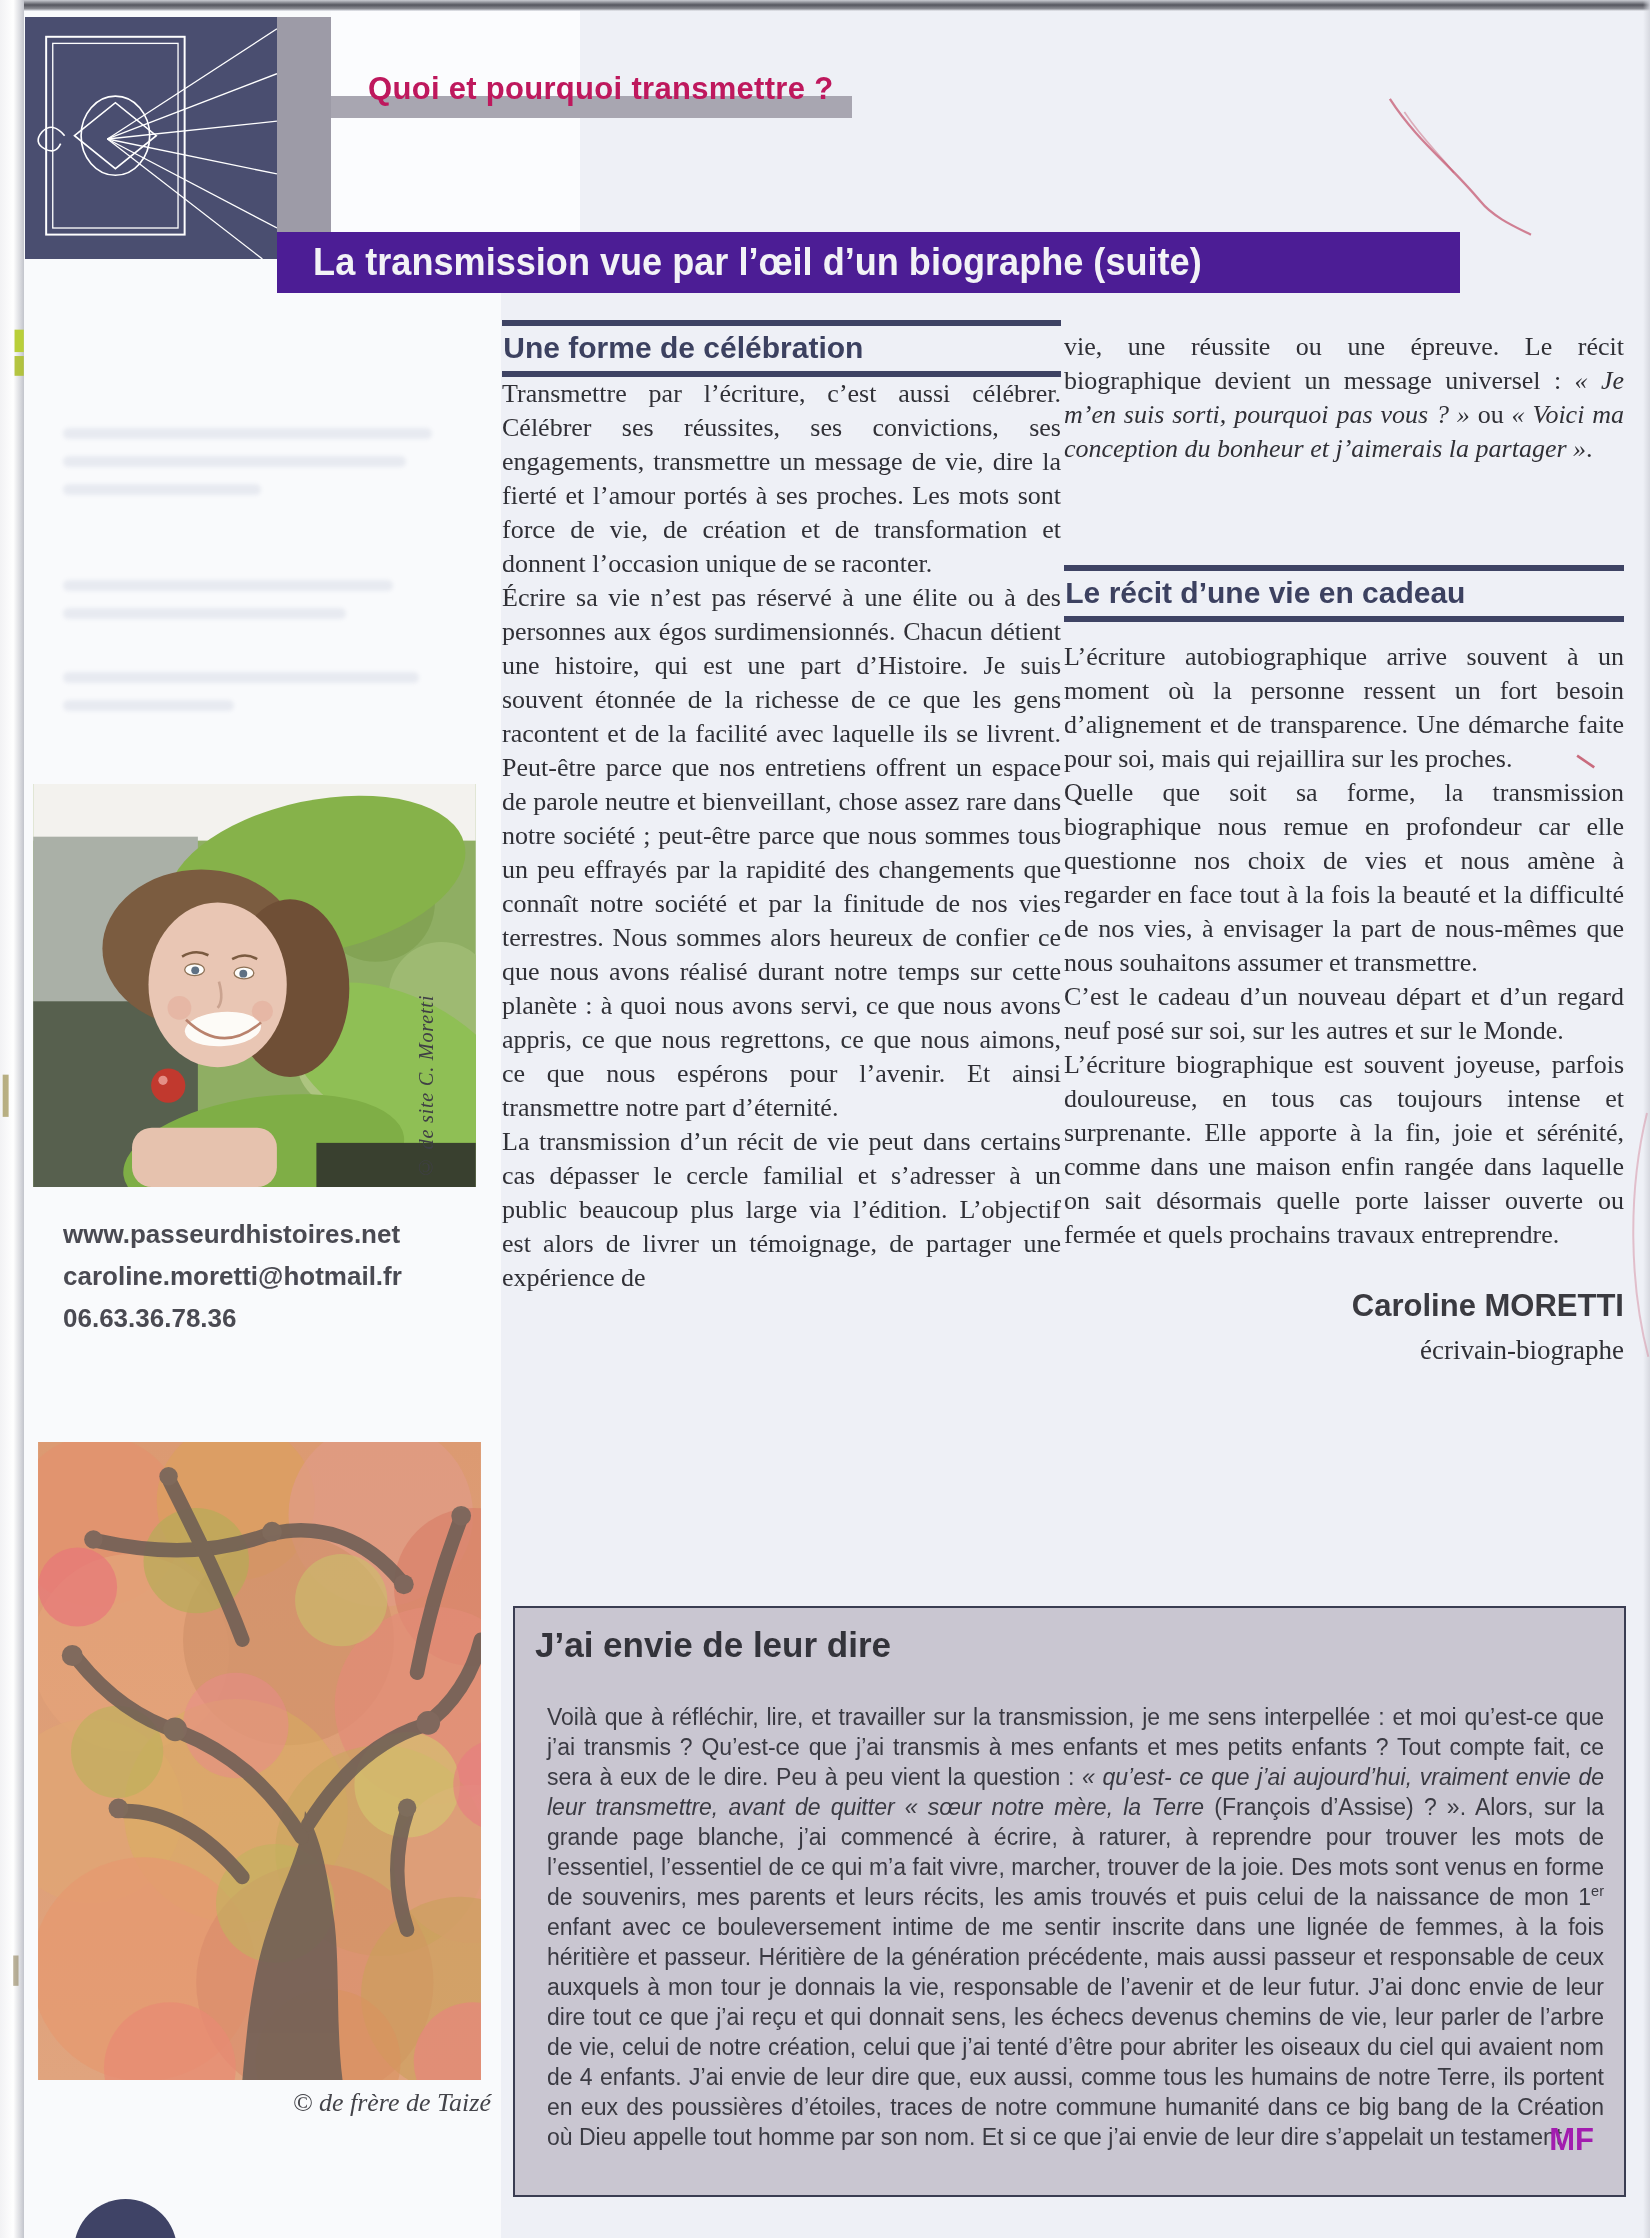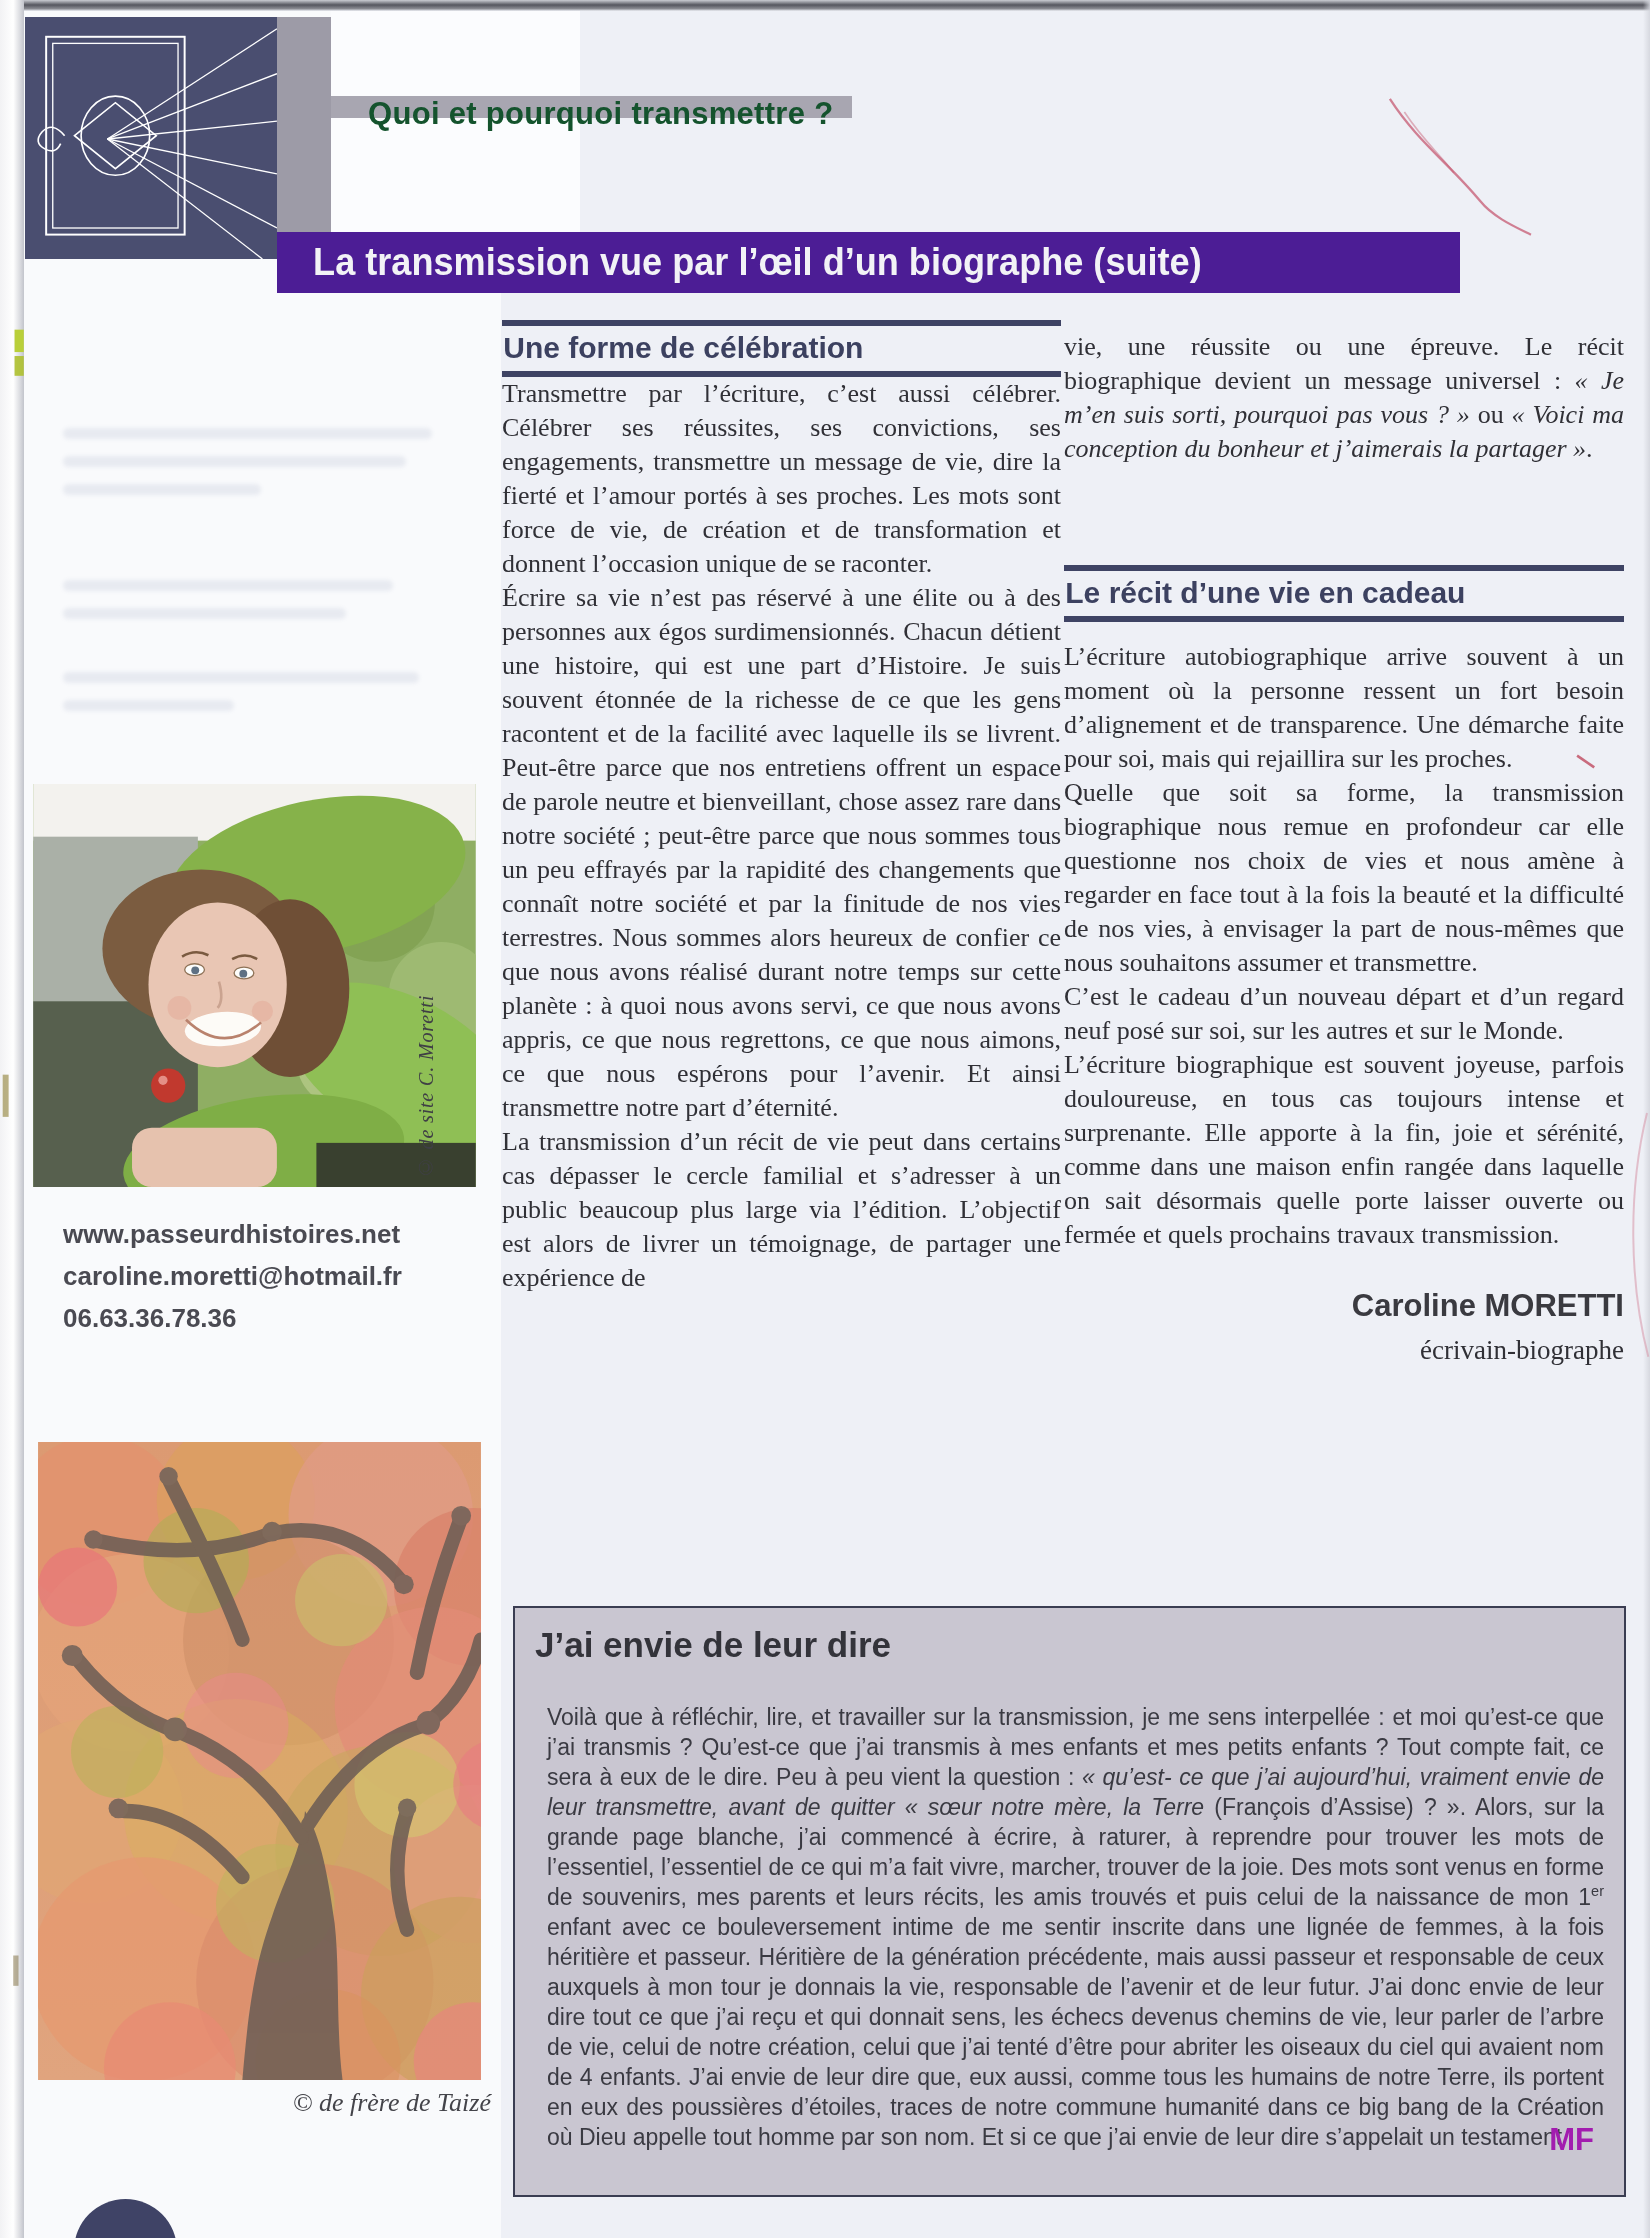--- a/index.html
+++ b/index.html
@@ -9,22 +9,22 @@
   .top-white{position:absolute;left:331px;top:10.5px;width:249px;height:221px;background:#fbfcfe;}
   .scan-top{position:absolute;left:0;top:0;width:100%;height:10.5px;
             background:linear-gradient(180deg,#caccd2 0%,#55565e 45%,#8b8c93 80%,#eef0f6 100%);}
   .scan-left{position:absolute;left:0;top:0;width:24px;height:100%;
              background:linear-gradient(90deg,#f2f2f4 0%,#ffffff 55%,#d8d9de 85%,#c2c4cb 100%);}
   .scan-right{position:absolute;right:0;top:0;width:8px;height:100%;
               background:linear-gradient(90deg,rgba(0,0,0,0) 0%,#d3d5dc 100%);}
   .logo-box{position:absolute;left:25px;top:16.5px;width:252px;height:242px;background:#4a4e70;}
   .gray-stripe{position:absolute;left:277px;top:16.5px;width:54px;height:216px;background:#9d9ba7;}
   .kicker-band{position:absolute;left:331px;top:96px;width:521px;height:22.4px;background:#a8a6b1;}
-  .kicker{position:absolute;left:368px;top:96px;margin:0;font-family:"Liberation Sans",sans-serif;
-          font-weight:bold;font-size:31px;color:#14532d;letter-spacing:0.3px;}
+  .kicker{position:absolute;left:368px;top:71px;margin:0;font-family:"Liberation Sans",sans-serif;
+          font-weight:bold;font-size:31px;color:#be185d;letter-spacing:0.3px;}
   .title-bar{position:absolute;left:277px;top:232px;width:1183px;height:61px;background:#4c1d95;
              display:flex;align-items:center;}
   .title-text{font-family:"Liberation Sans",sans-serif;font-weight:bold;font-size:38px;color:#f2f2f6;
               padding-left:38px;transform:scaleX(.95);transform-origin:left center;white-space:nowrap;}
   .ghost{position:absolute;border-radius:6px;background:#5e6d98;opacity:.11;filter:blur(2px);height:11.2px;}
   .photo{position:absolute;left:33px;top:784px;width:443px;height:403px;}
   .photo-caption{position:absolute;left:415px;top:852px;height:326px;writing-mode:vertical-rl;
                  transform:rotate(180deg);font-style:italic;font-size:20.4px;color:#3f3f45;letter-spacing:0.7px;}
   .contact{position:absolute;left:63px;top:1213px;font-family:"Liberation Sans",sans-serif;
            font-weight:bold;font-size:26px;color:#4a4a52;line-height:42px;}
@@ -226,21 +226,21 @@
   <div class="col" id="col-right">
     <p><span>vie, une réussite ou une épreuve. Le récit biographique devient un message universel : </span><span class="it">« Je m’en suis sorti, pourquoi pas vous ? »</span><span> ou </span><span class="it">« Voici ma conception du bonheur et j’aimerais la partager »</span><span>.</span></p>
     <div class="heading-block hb-right">
       <div class="rule"></div>
       <h3>Le récit d’une vie en cadeau</h3>
       <div class="rule"></div>
     </div>
     <p>L’écriture autobiographique arrive souvent à un moment où la personne ressent un fort besoin d’alignement et de transparence. Une démarche faite pour soi, mais qui rejaillira sur les proches.</p>
     <p>Quelle que soit sa forme, la transmission biographique nous remue en profondeur car elle questionne nos choix de vies et nous amène à regarder en face tout à la fois la beauté et la difficulté de nos vies, à envisager la part de nous-mêmes que nous souhaitons assumer et transmettre.</p>
     <p>C’est le cadeau d’un nouveau départ et d’un regard neuf posé sur soi, sur les autres et sur le Monde.</p>
-    <p>L’écriture biographique est souvent joyeuse, parfois douloureuse, en tous cas toujours intense et surprenante. Elle apporte à la fin, joie et sérénité, comme dans une maison enfin rangée dans laquelle on sait désormais quelle porte laisser ouverte ou fermée et quels prochains travaux transmission.</p>
+    <p>L’écriture biographique est souvent joyeuse, parfois douloureuse, en tous cas toujours intense et surprenante. Elle apporte à la fin, joie et sérénité, comme dans une maison enfin rangée dans laquelle on sait désormais quelle porte laisser ouverte ou fermée et quels prochains travaux entreprendre.</p>
     <div class="signature">
       <div class="sig-name">Caroline MORETTI</div>
       <div class="sig-role">écrivain-biographe</div>
     </div>
   </div>
 
   <div class="callout">
     <h4>J’ai envie de leur dire</h4>
     <div class="callout-body"><span>Voilà que à réfléchir, lire, et travailler sur la transmission, je me sens interpellée : et moi qu’est-ce que j’ai transmis ? Qu’est-ce que j’ai transmis à mes enfants et mes petits enfants ? Tout compte fait, ce sera à eux de le dire. Peu à peu vient la question : </span><span class="it">« qu’est- ce que j’ai aujourd’hui, vraiment envie de leur transmettre, avant de quitter « sœur notre mère, la Terre </span><span>(François d’Assise) ? ». Alors, sur la grande page blanche, j’ai commencé à écrire, à raturer, à reprendre pour trouver les mots de l’essentiel, l’essentiel de ce qui m’a fait vivre, marcher, trouver de la joie. Des mots sont venus en forme de souvenirs, mes parents et leurs récits, les amis trouvés et puis celui de la naissance de mon 1</span><sup>er</sup><span> enfant avec ce bouleversement intime de me sentir inscrite dans une lignée de femmes, à la fois héritière et passeur. Héritière de la génération précédente, mais aussi passeur et responsable de ceux auxquels à mon tour je donnais la vie, responsable de l’avenir et de leur futur. J’ai donc envie de leur dire tout ce que j’ai reçu et qui donnait sens, les échecs devenus chemins de vie, leur parler de l’arbre de vie, celui de notre création, celui que j’ai tenté d’être pour abriter les oiseaux du ciel qui avaient nom de 4 enfants. J’ai envie de leur dire que, eux aussi, comme tous les humains de notre Terre, ils portent en eux des poussières d’étoiles, traces de notre commune humanité dans ce big bang de la Création où Dieu appelle tout homme par son nom. Et si ce que j’ai envie de leur dire s’appelait un testament !</span></div>
     <span class="initials">MF</span>

